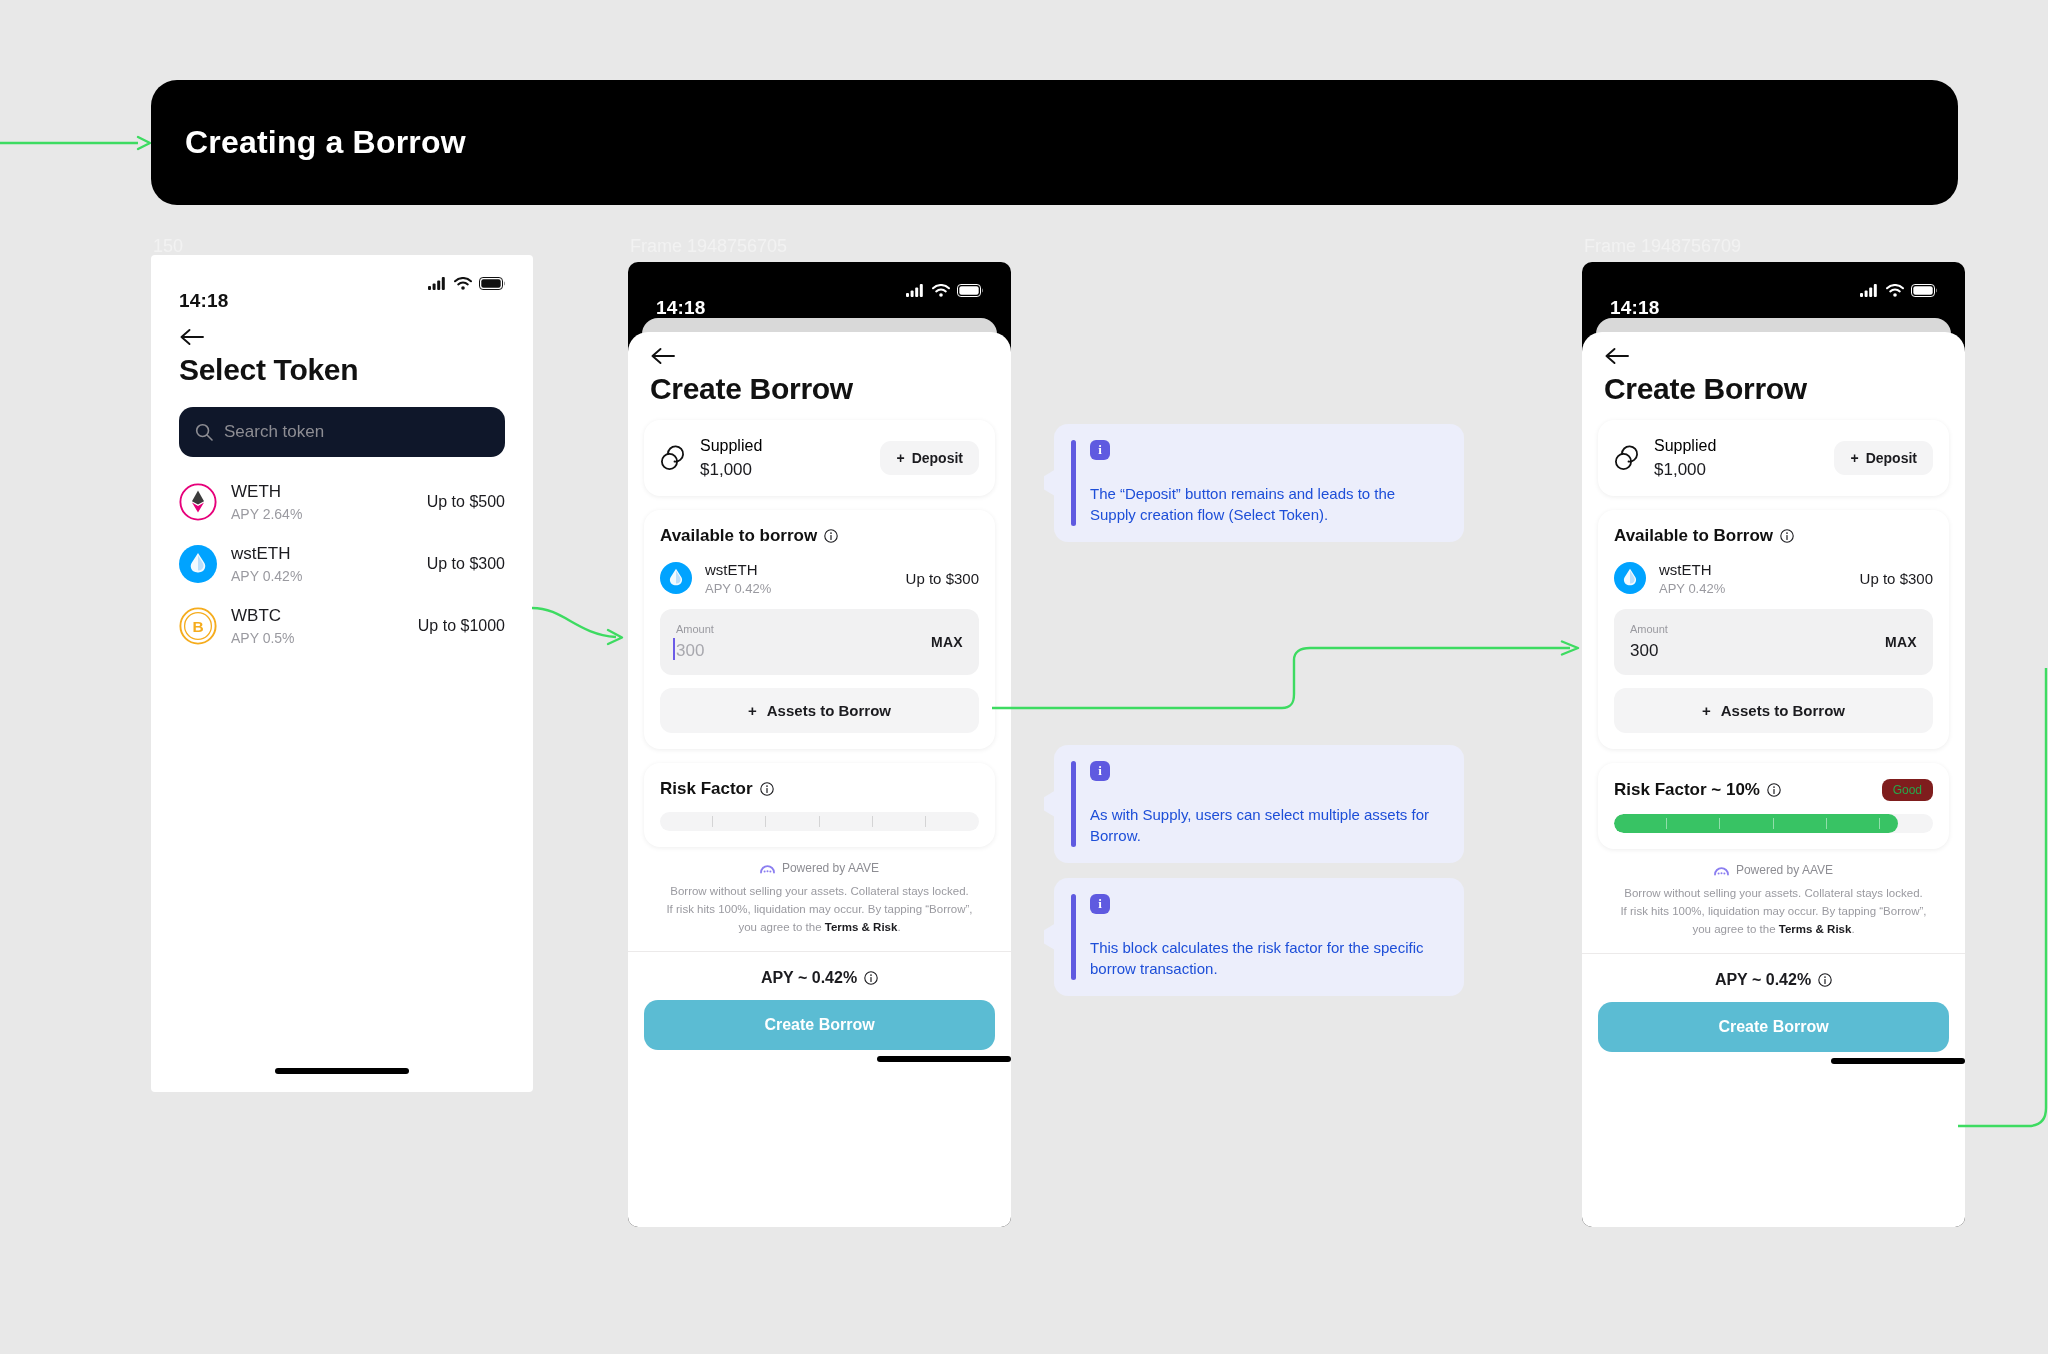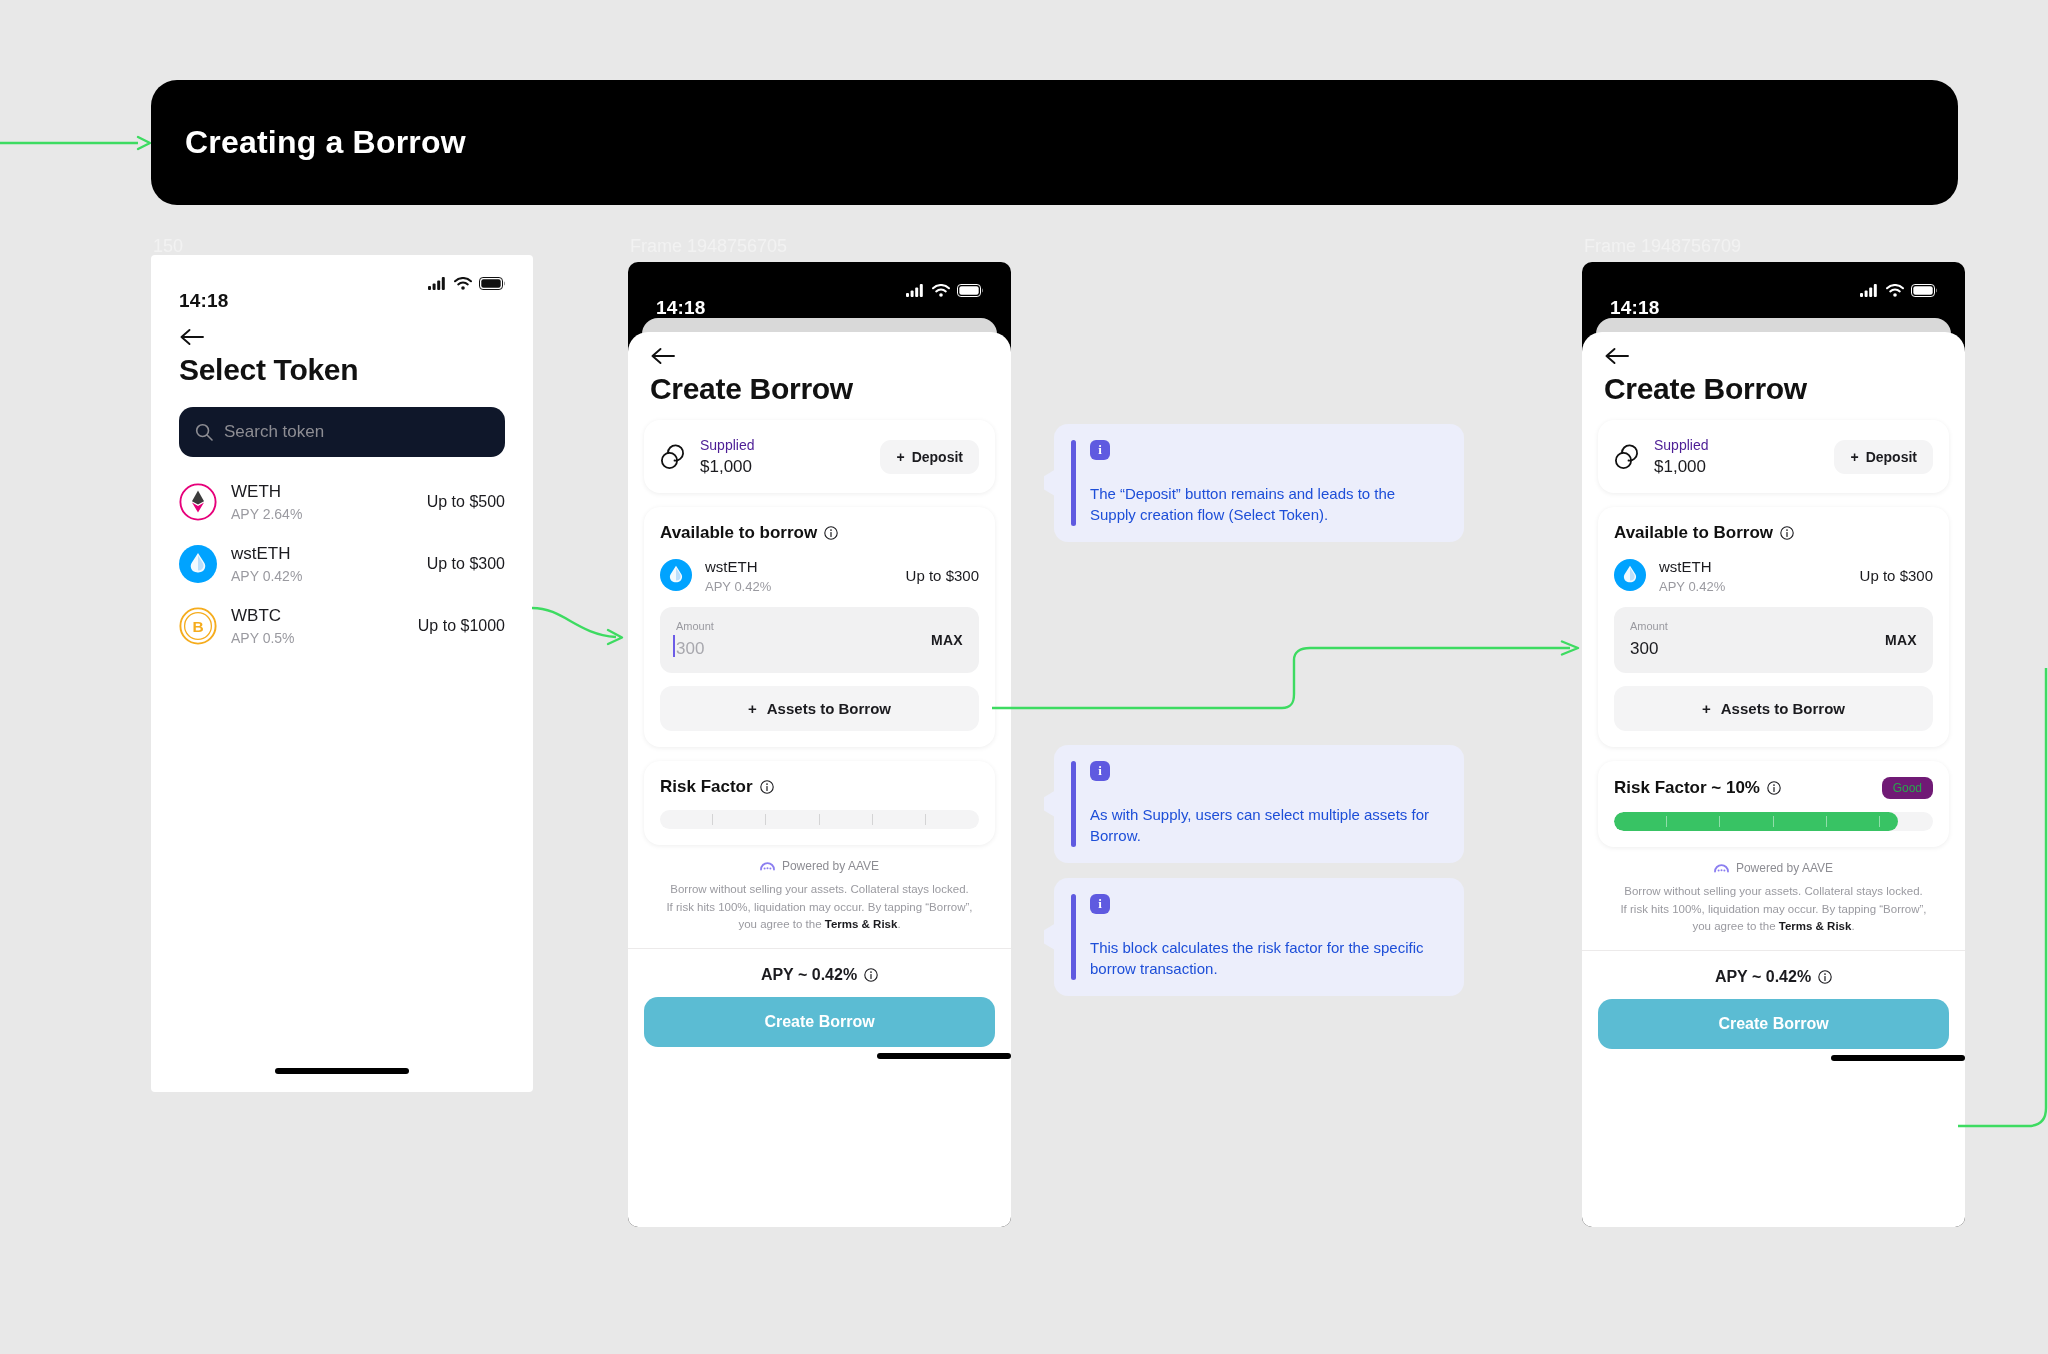--- a/index.html
+++ b/index.html
@@ -106,21 +106,21 @@
   .b-body { padding: 0 16px; }
   .card {
     background: #fff; border-radius: 16px; padding: 16px;
     box-shadow: 0 1px 5px rgba(0,0,0,.07);
     margin-bottom: 14px;
   }
   .supplied-card {
     display: flex; align-items: center; gap: 14px;
   }
   .supplied-meta { flex: 1; }
-  .supplied-label { font-size: 14px; color: #4c1d95; line-height: 1.3; }
+  .supplied-label { font-size: 16px; color: #000000; line-height: 1.3; }
   .supplied-val { font-size: 17px; color: #1b1b1f; font-weight: 500; margin-top: 3px; }
   .deposit-btn {
     background: #f4f4f5; border-radius: 11px; height: 34px;
     display: flex; align-items: center; gap: 7px; padding: 0 16px;
     font-size: 14px; font-weight: bold; color: #1b1b1f;
   }
 
   .card-head {
     display: flex; align-items: center; gap: 7px;
     font-size: 17px; font-weight: bold; color: #111;
@@ -165,21 +165,21 @@
     background: #38c364; border-radius: 10px;
   }
   .risk-ticks { position: absolute; inset: 0; display: flex; }
   .risk-ticks > div { flex: 1; position: relative; }
   .risk-ticks > div:not(:last-child)::after {
     content: ""; position: absolute; right: 0; top: 4px; bottom: 4px;
     width: 1px; background: rgba(0,0,0,.13);
   }
   .risk-ticks.on-green > div:not(:last-child)::after { background: rgba(255,255,255,.45); }
   .good-badge {
-    background: #701a75; color: #27a84b; font-size: 12px;
+    background: #7f1d1d; color: #27a84b; font-size: 12px;
     border-radius: 8px; padding: 4px 11px; font-weight: 500;
   }
 
   .powered {
     display: flex; align-items: center; justify-content: center; gap: 7px;
     font-size: 12px; color: #8d8d93; margin-top: 4px;
   }
   .disclaimer {
     font-size: 11.5px; color: #9a9aa0; text-align: center;
     line-height: 1.55; padding: 8px 22px 0;

